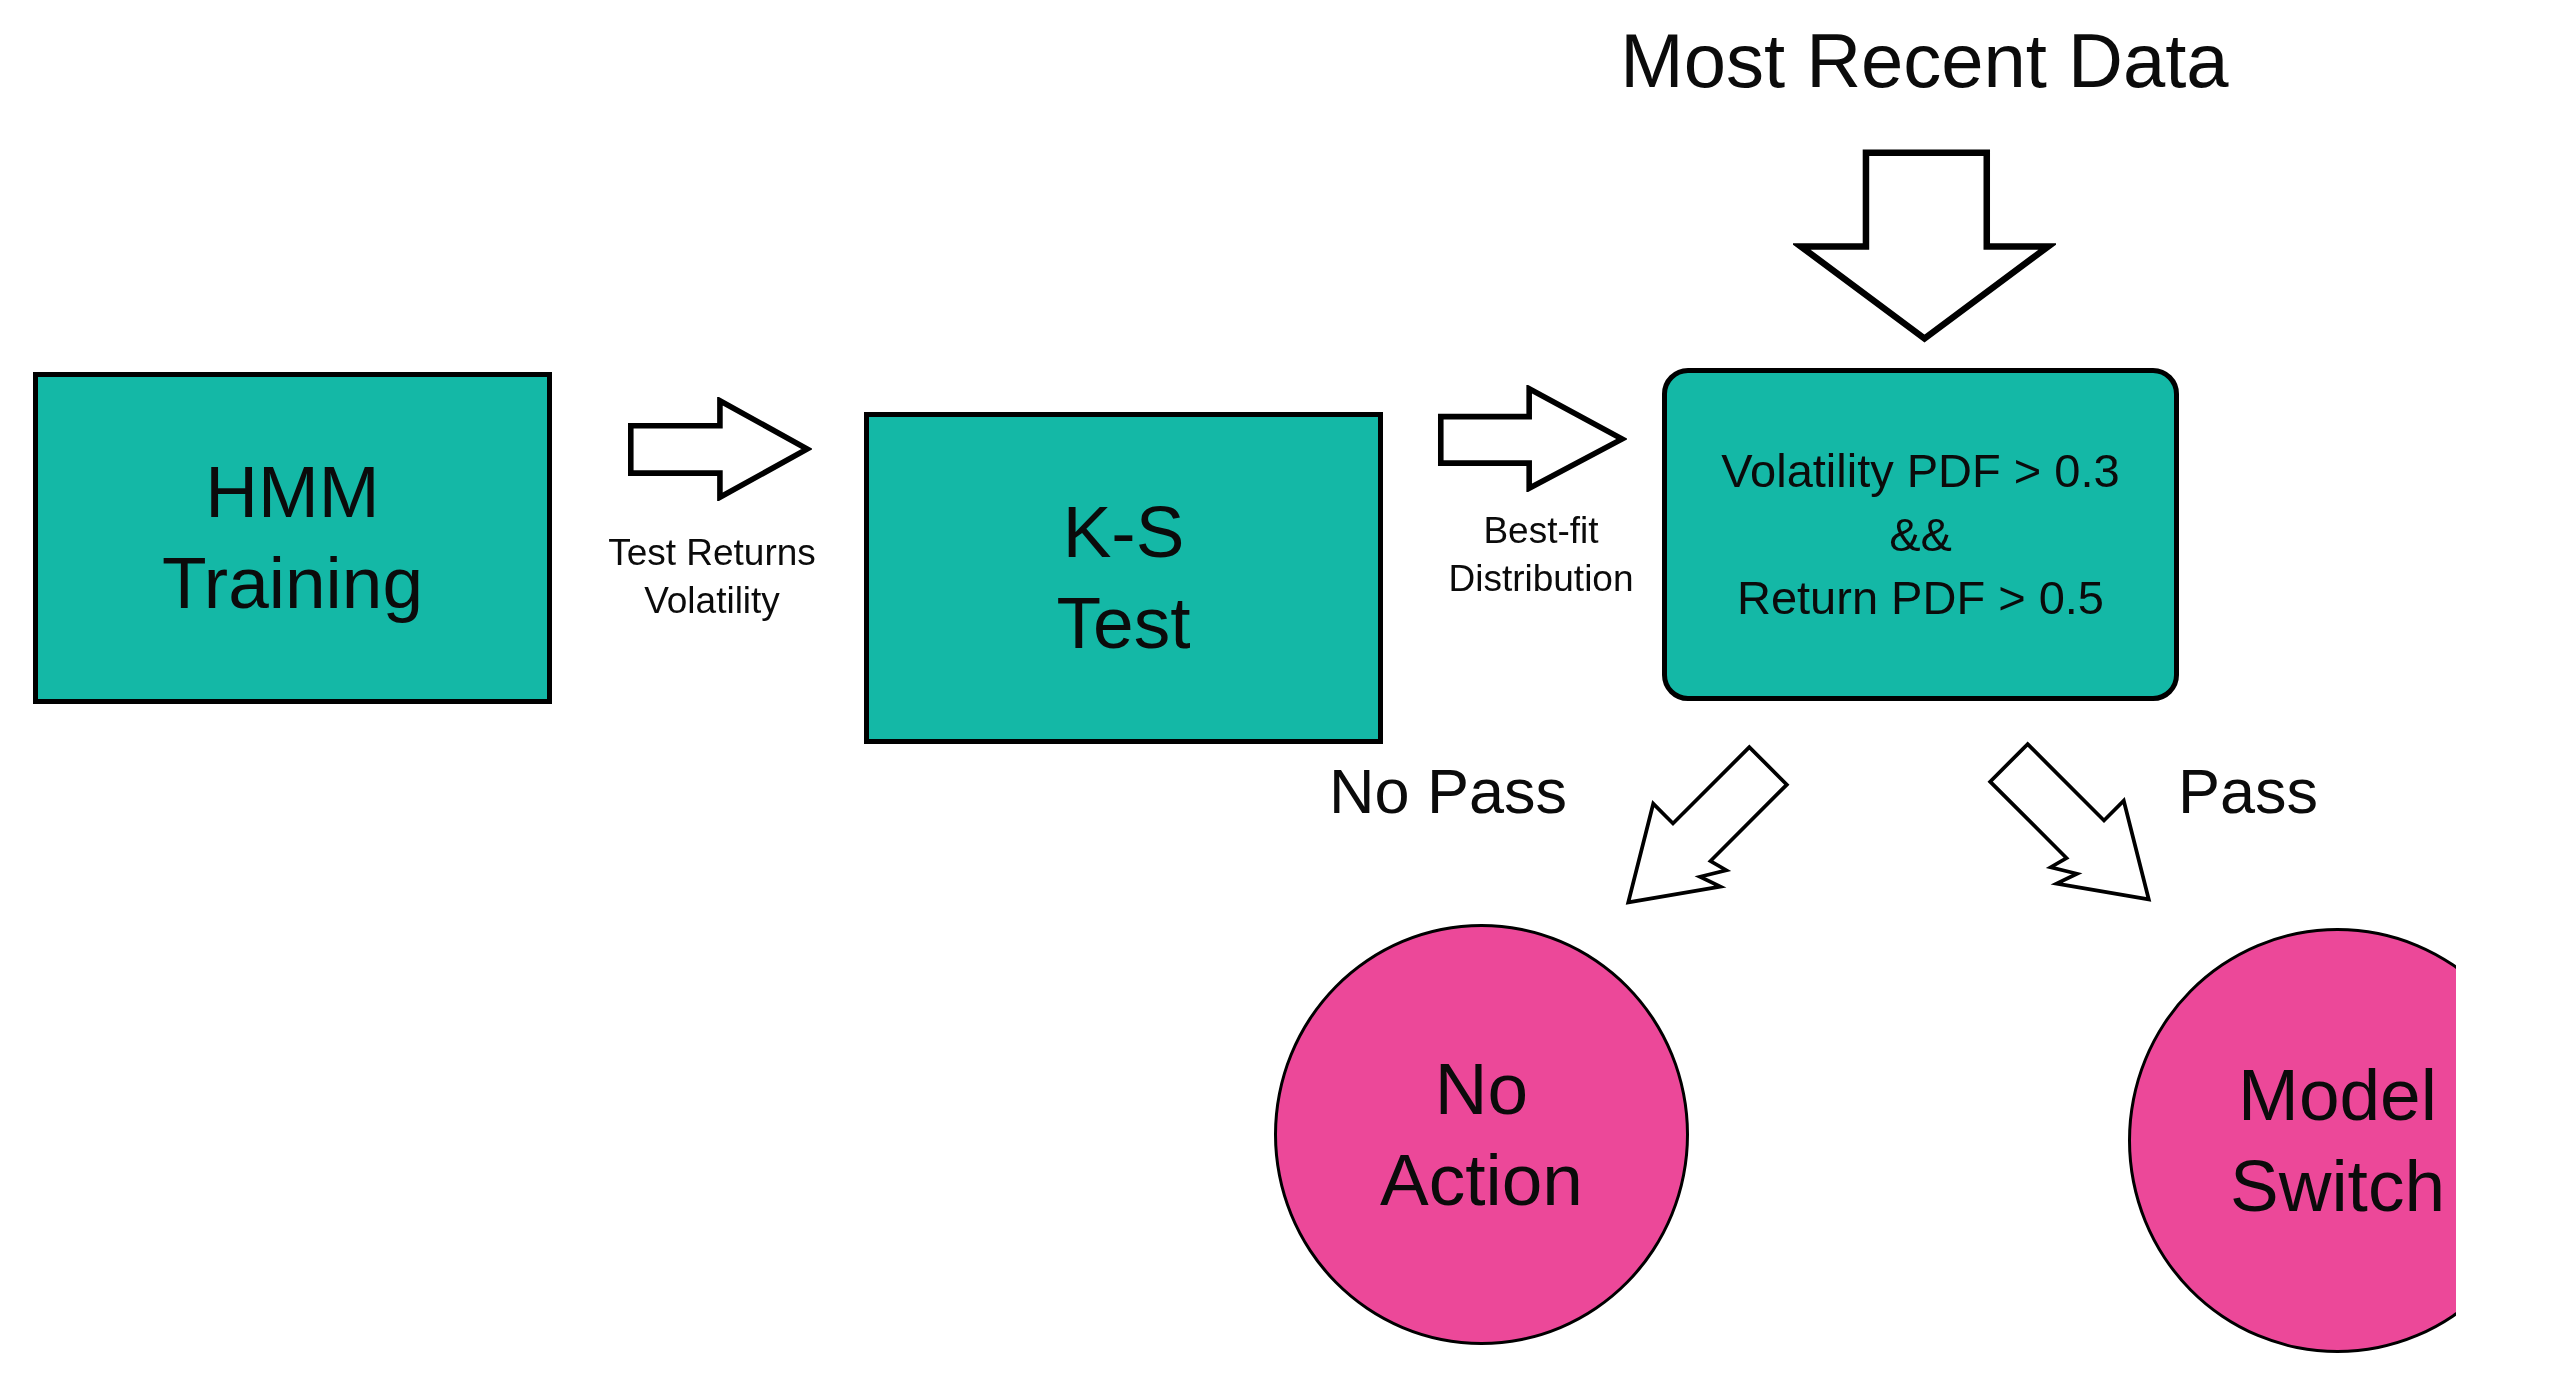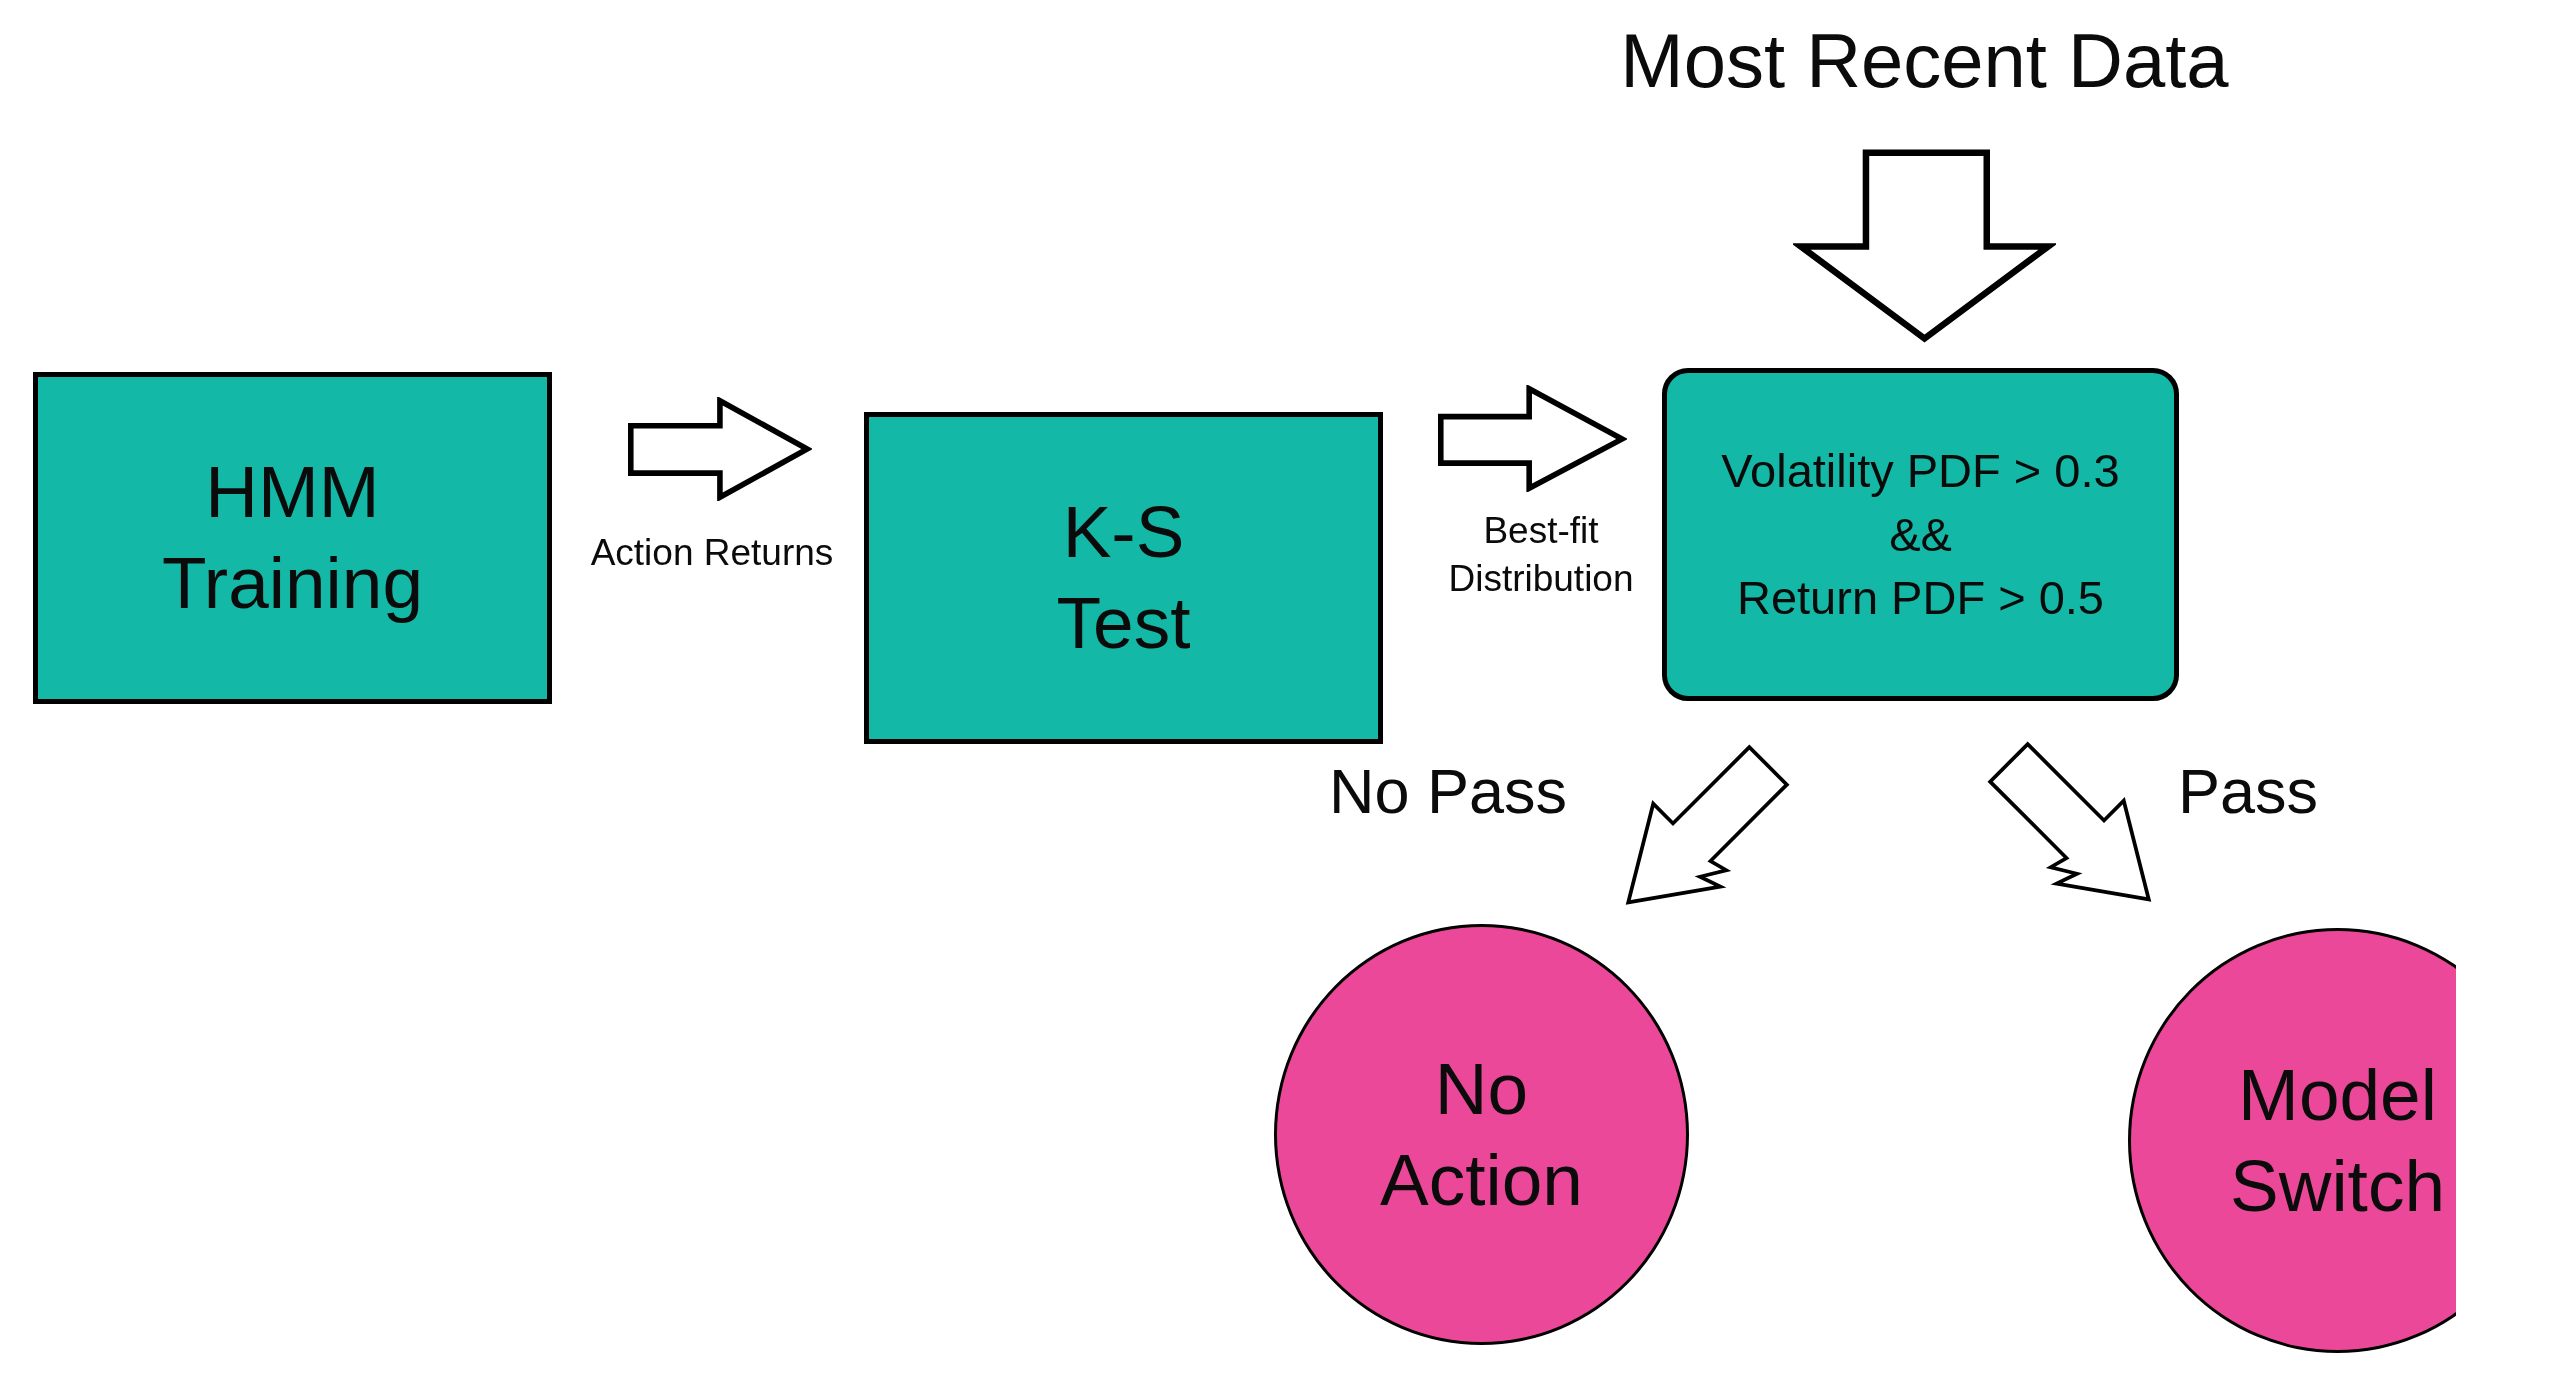--- a/index.html
+++ b/index.html
@@ -81,21 +81,22 @@
   <div class="abs node-box" id="node-hmm">
     <div class="big-line">HMM</div>
     <div class="big-line">Training</div>
   </div>
 
   <svg class="abs" style="left:626px; top:397px;" width="186" height="104" viewBox="0 0 200 112">
     <polygon points="5,31 101,31 101,4 195,56 101,108 101,82 5,82" fill="#ffffff" stroke="#000000" stroke-width="6" stroke-linejoin="miter"></polygon>
   </svg>
 
   <div class="abs edge-label" id="label-daily">
-    <div>Action Returns</div>
+    <div>Test Returns</div>
+    <div>Volatility</div>
   </div>
 
   <div class="abs node-box" id="node-ks">
     <div class="big-line">K-S</div>
     <div class="big-line">Test</div>
   </div>
 
   <svg class="abs" style="left:1436px; top:385px;" width="191" height="107" viewBox="0 0 205 115">
     <polygon points="5,34 100,34 100,4 200,58 100,111 100,84 5,84" fill="#ffffff" stroke="#000000" stroke-width="6" stroke-linejoin="miter"></polygon>
   </svg>

